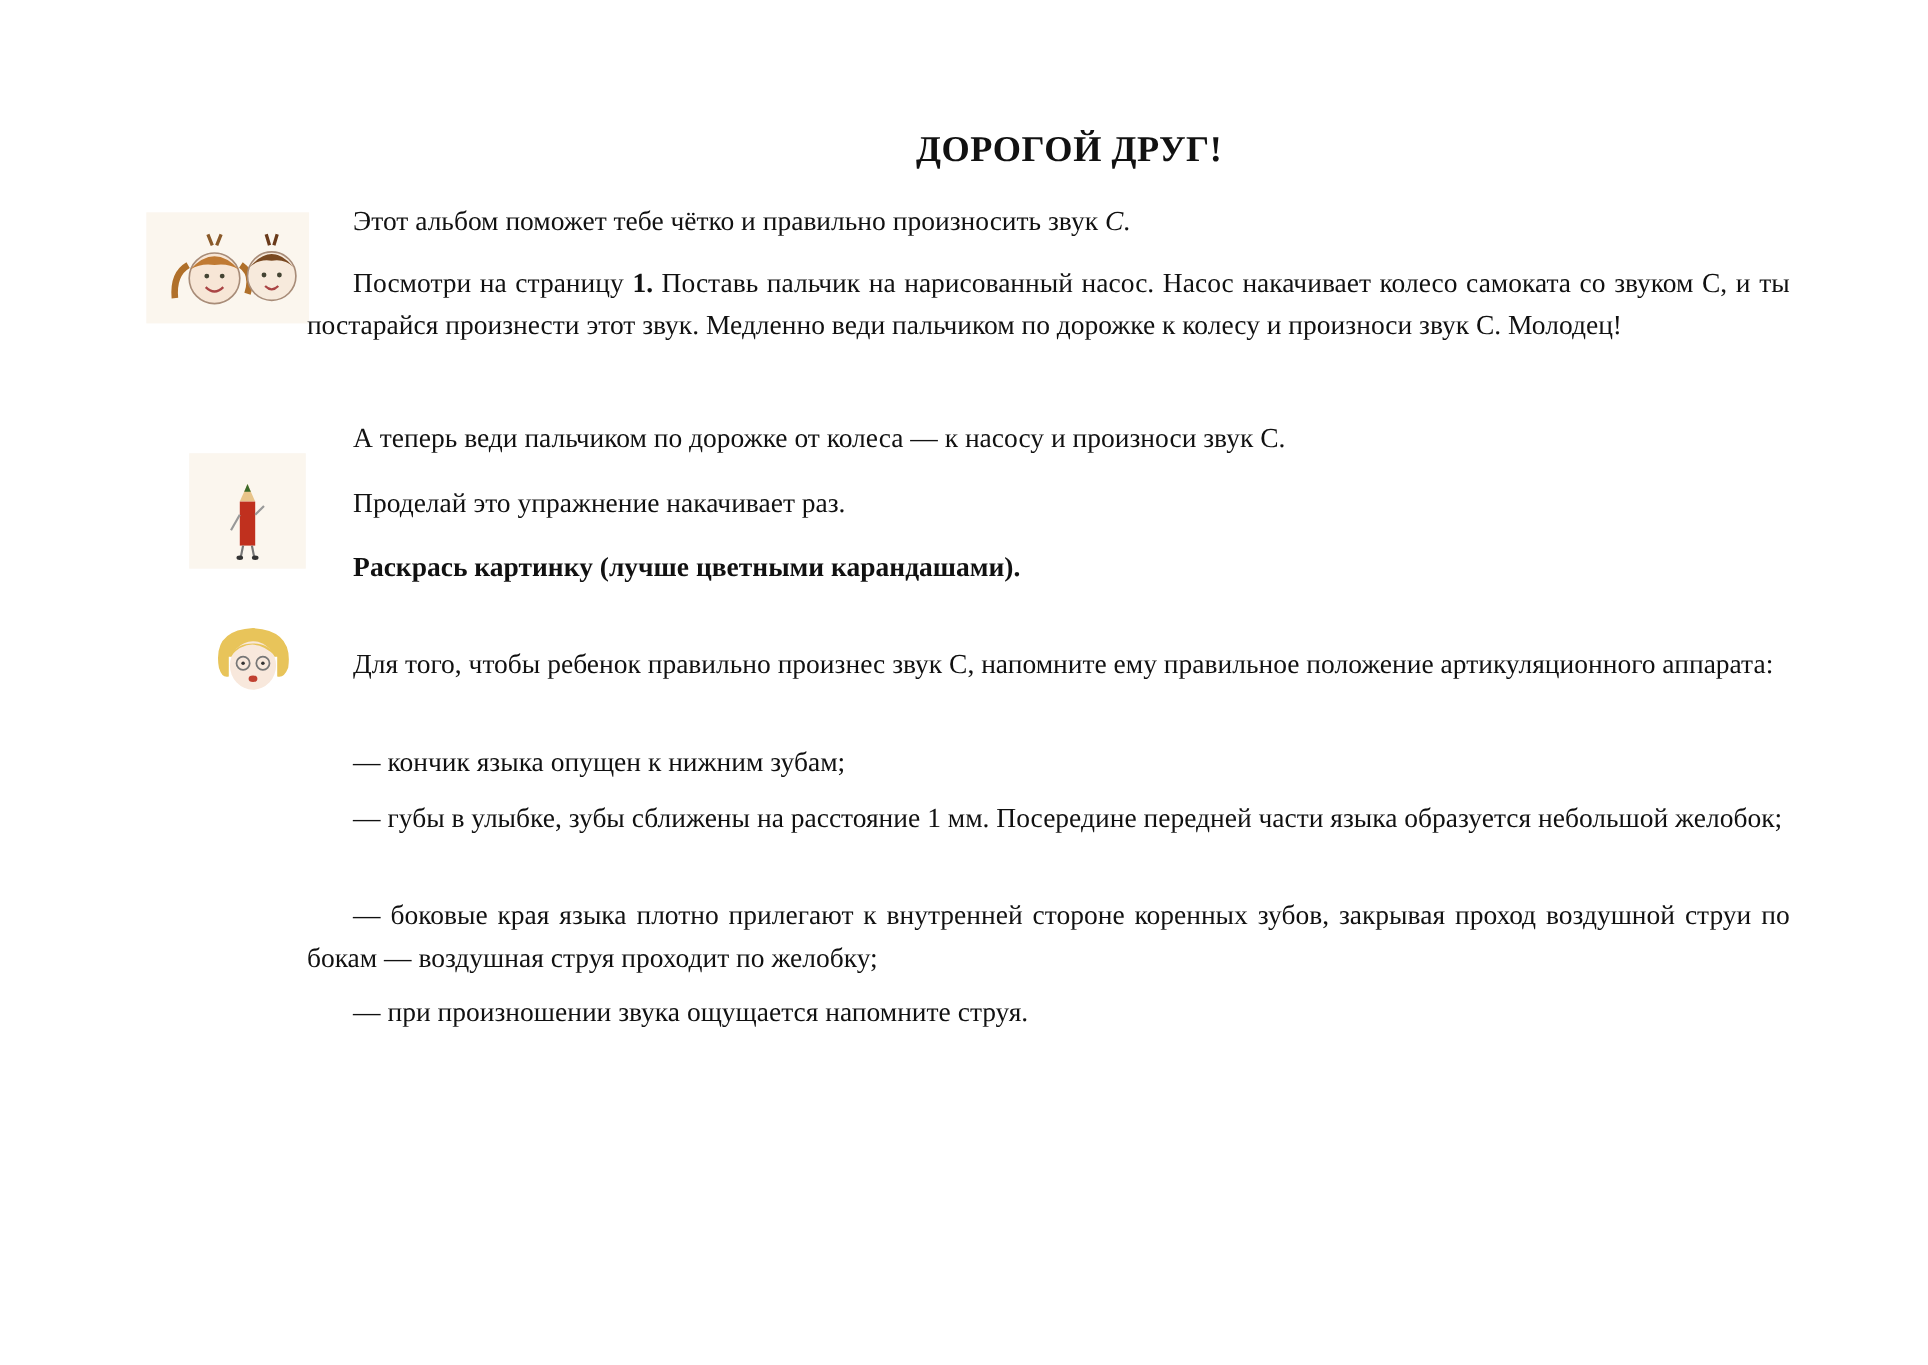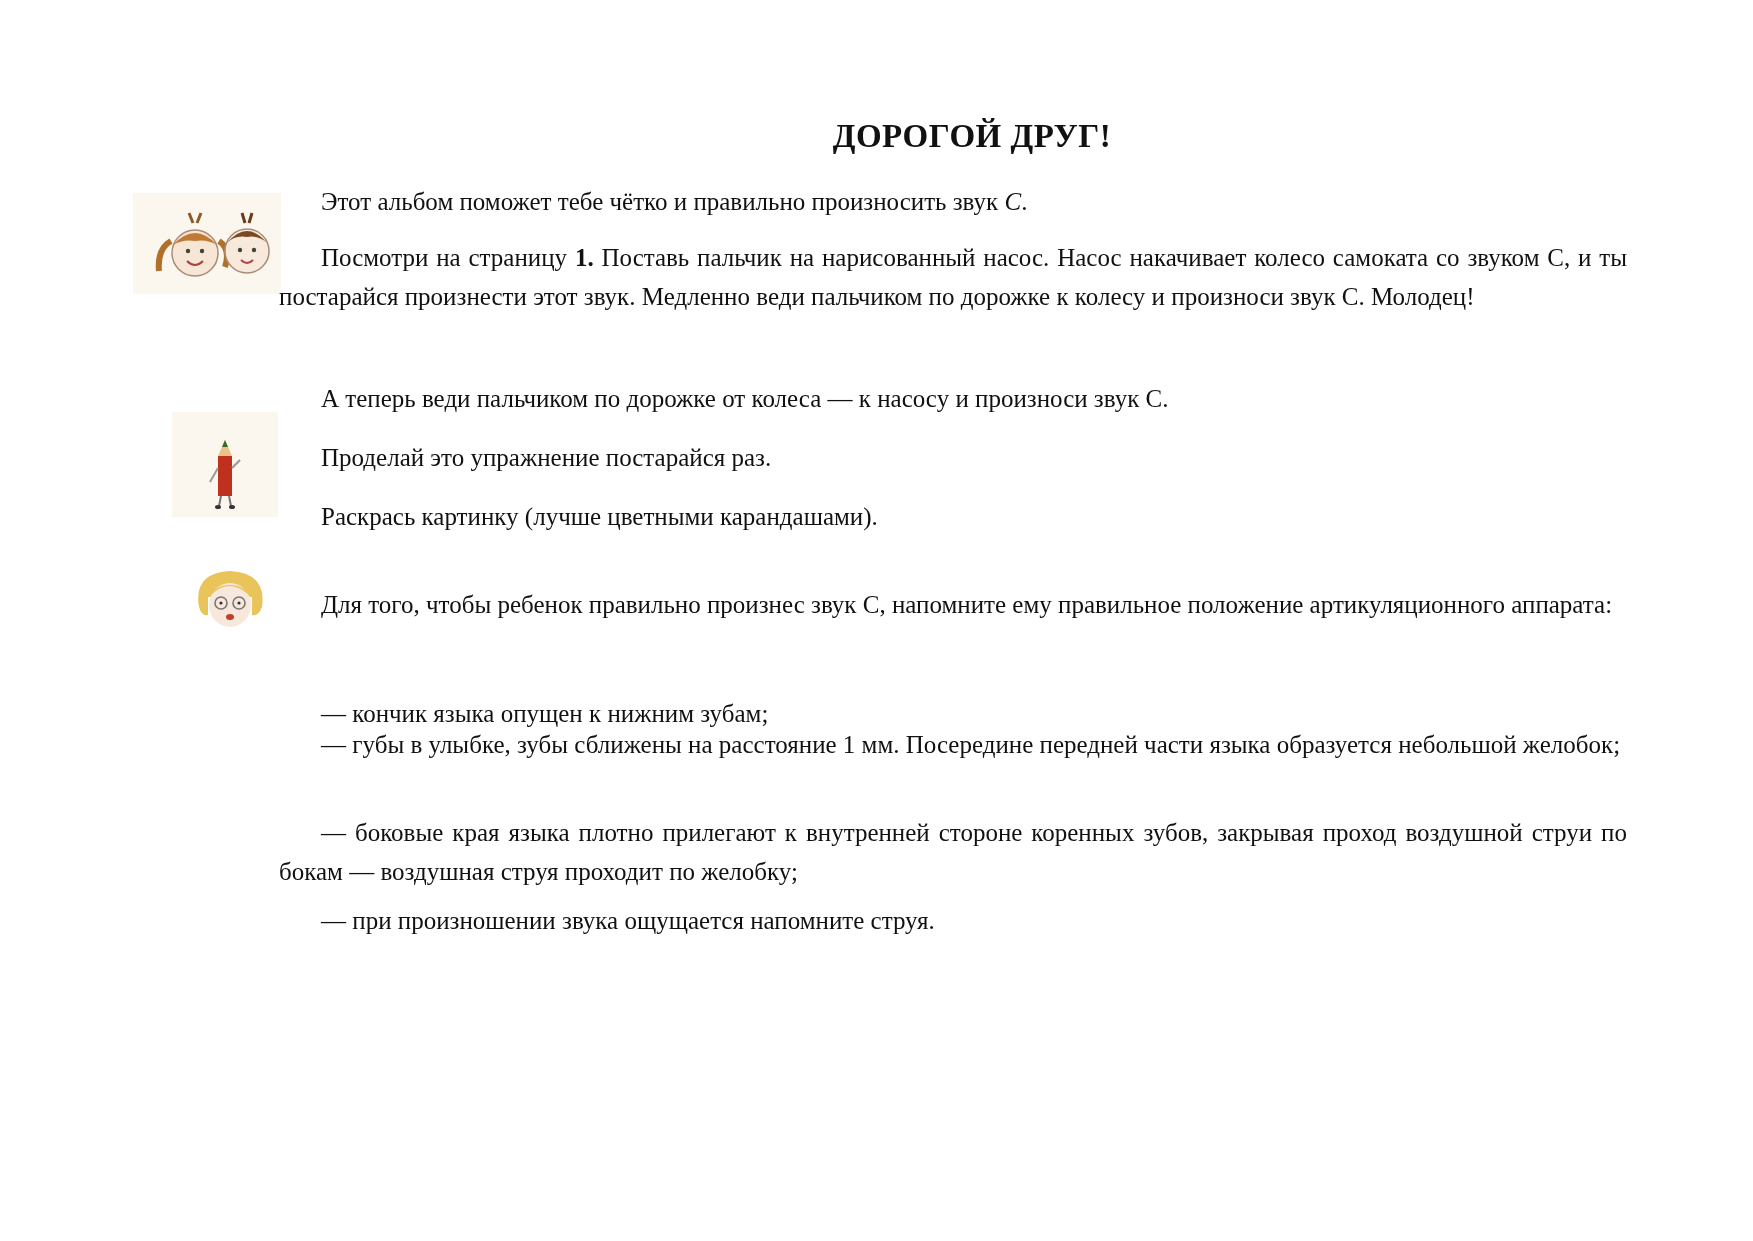--- a/index.html
+++ b/index.html
@@ -57,34 +57,34 @@
     <polygon points="53,28 46,44 60,44" fill="#e8c48a"></polygon>
     <polygon points="53,28 50,35 56,35" fill="#3a6a2a"></polygon>
     <rect x="46" y="44" width="14" height="40" fill="#c0301e"></rect>
     <path d="M46 56 l-8 14 M60 56 l8 -8" stroke="#999" stroke-width="2" fill="none"></path>
     <path d="M49 84 l-2 10 M57 84 l2 10" stroke="#777" stroke-width="2"></path>
     <ellipse cx="46" cy="95" rx="3" ry="2" fill="#333"></ellipse>
       <ellipse cx="60" cy="95" rx="3" ry="2" fill="#333"></ellipse>
   </svg>
 </div>
 
-<div class="p line" style="top:438px;">Проделай это упражнение постарайся раз.</div>
-<div class="p line" style="top:497px;">Раскрась картинку (лучше цветными карандашами).</div>
+<div class="p line" style="top:438px;">Проделай это упражнение накачивает раз.</div>
+<div class="p line" style="top:497px;font-weight:bold;">Раскрась картинку (лучше цветными карандашами).</div>
 
 <div class="illus" style="left:191px;top:567px;width:79px;height:63px;background:#fff;">
   <svg viewBox="0 0 79 63">
     <path d="M8 40 q-6 -34 31 -36 q37 2 32 36 q-4 10 -10 8 l0 -18 l-44 0 l0 18 q-6 2 -9 -8z" fill="#e8c45a"></path>
     <ellipse cx="39" cy="38" rx="21" ry="22" fill="#f8e8dc"></ellipse>
     <path d="M18 30 q20 -22 42 0 q-6 -12 -21 -12 q-15 0 -21 12z" fill="#e8c45a"></path>
     <circle cx="30" cy="36" r="6" fill="none" stroke="#777" stroke-width="1.6"></circle>
     <circle cx="48" cy="36" r="6" fill="none" stroke="#777" stroke-width="1.6"></circle>
     <circle cx="30" cy="36" r="1.6" fill="#333"></circle>
       <circle cx="48" cy="36" r="1.6" fill="#333"></circle>
     <ellipse cx="39" cy="50" rx="4" ry="3" fill="#c04030"></ellipse>
   </svg>
 </div>
 
 <div class="p full" style="top:585px;">Для того, чтобы ребенок правильно произнес звук С, напомните ему правильное положение артикуляционного аппарата:</div>
 
-<div class="p line" style="top:674px;margin-top:20px;">— кончик языка опущен к нижним зубам;</div>
+<div class="p line" style="top:674px;">— кончик языка опущен к нижним зубам;</div>
 <div class="p full" style="top:725px;font-family:Liberation Serif, serif;">— губы в улыбке, зубы сближены на расстояние 1 мм. Посередине передней части языка образуется небольшой желобок;</div>
 <div class="p full" style="top:813px;">— боковые края языка плотно прилегают к внутренней стороне коренных зубов, закрывая проход воздушной струи по бокам — воздушная струя проходит по желобку;</div>
 <div class="p line" style="top:901px;">— при произношении звука ощущается напомните струя.</div>
 
 </body></html>

